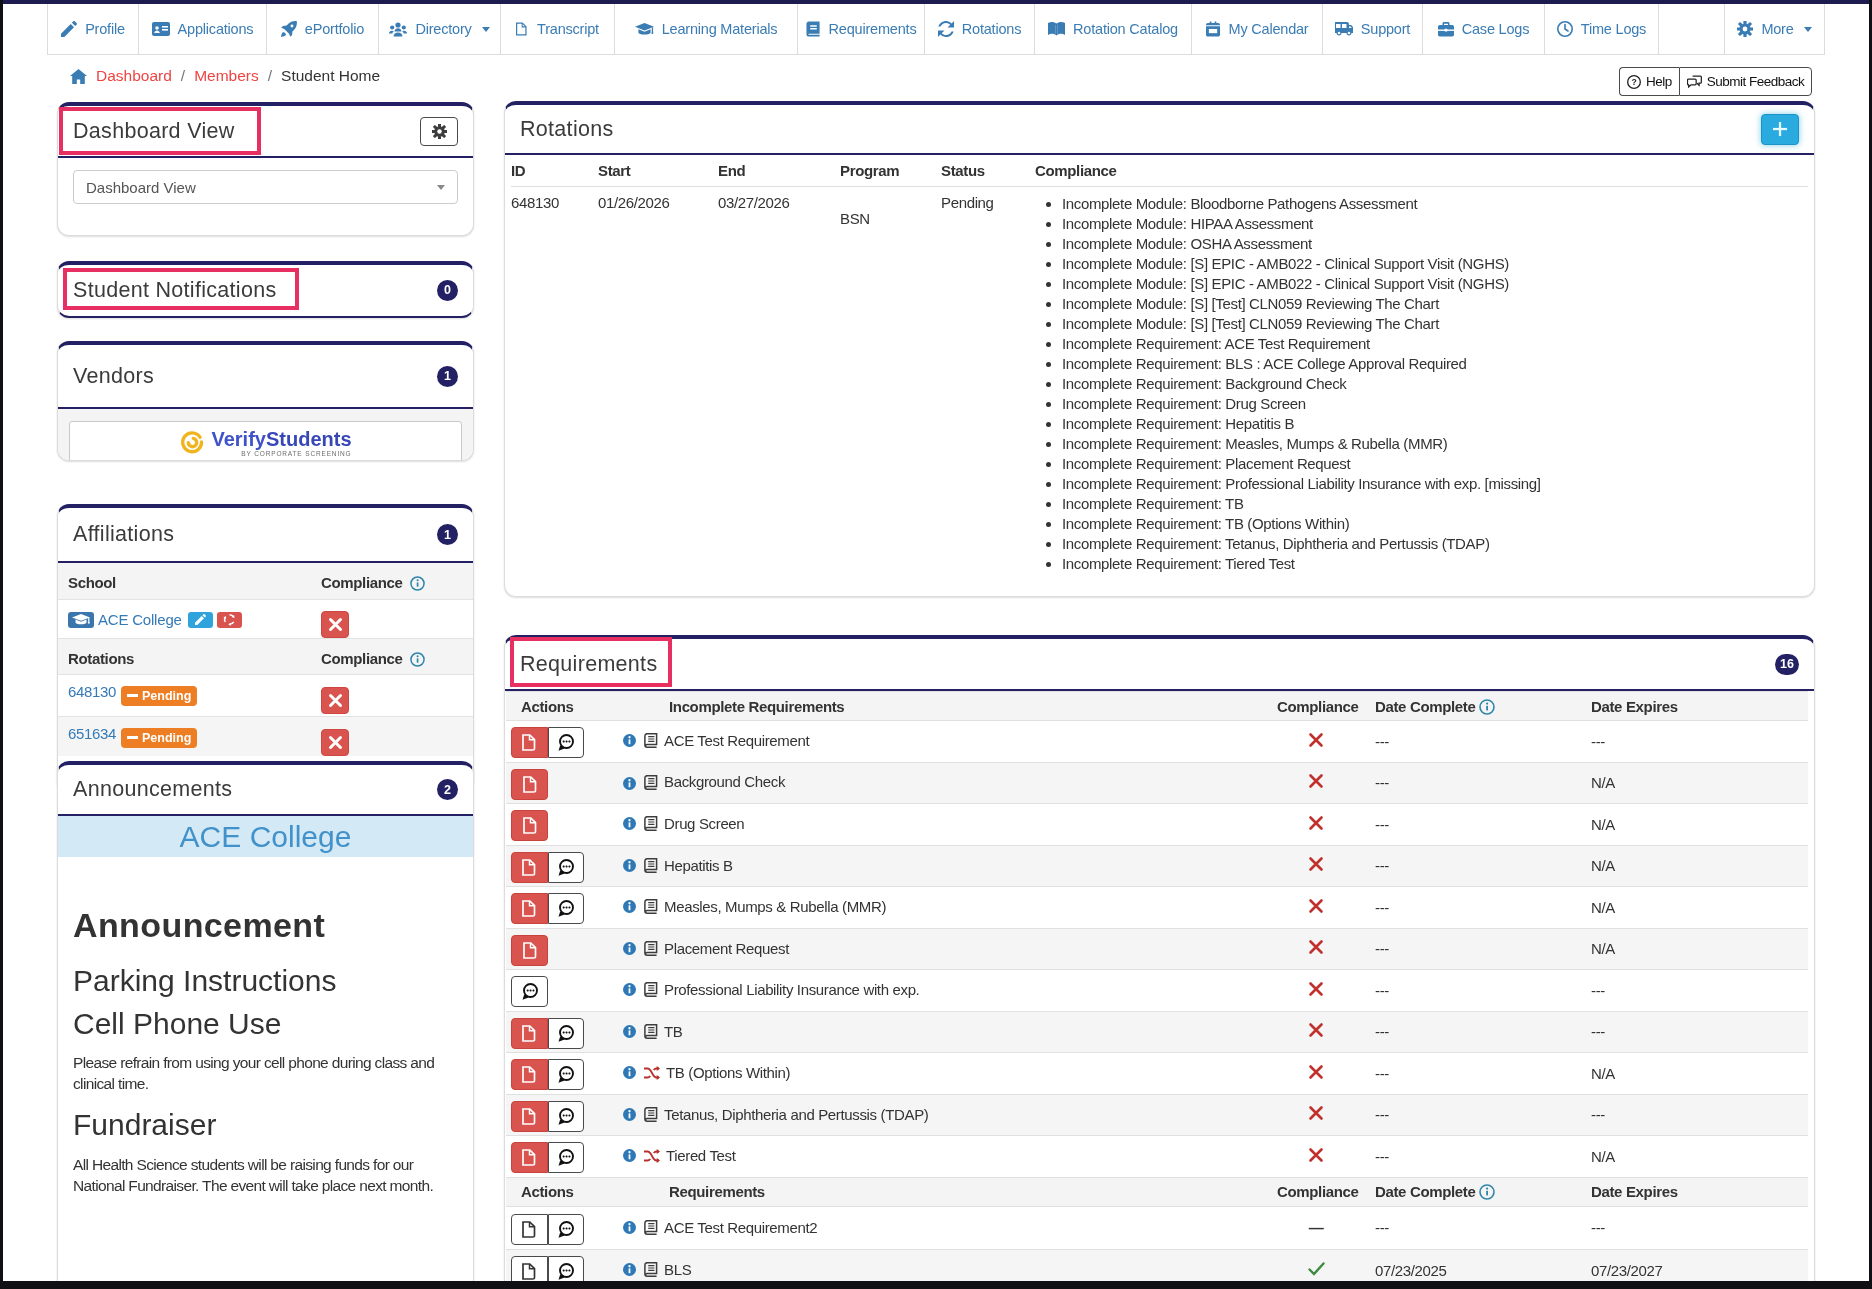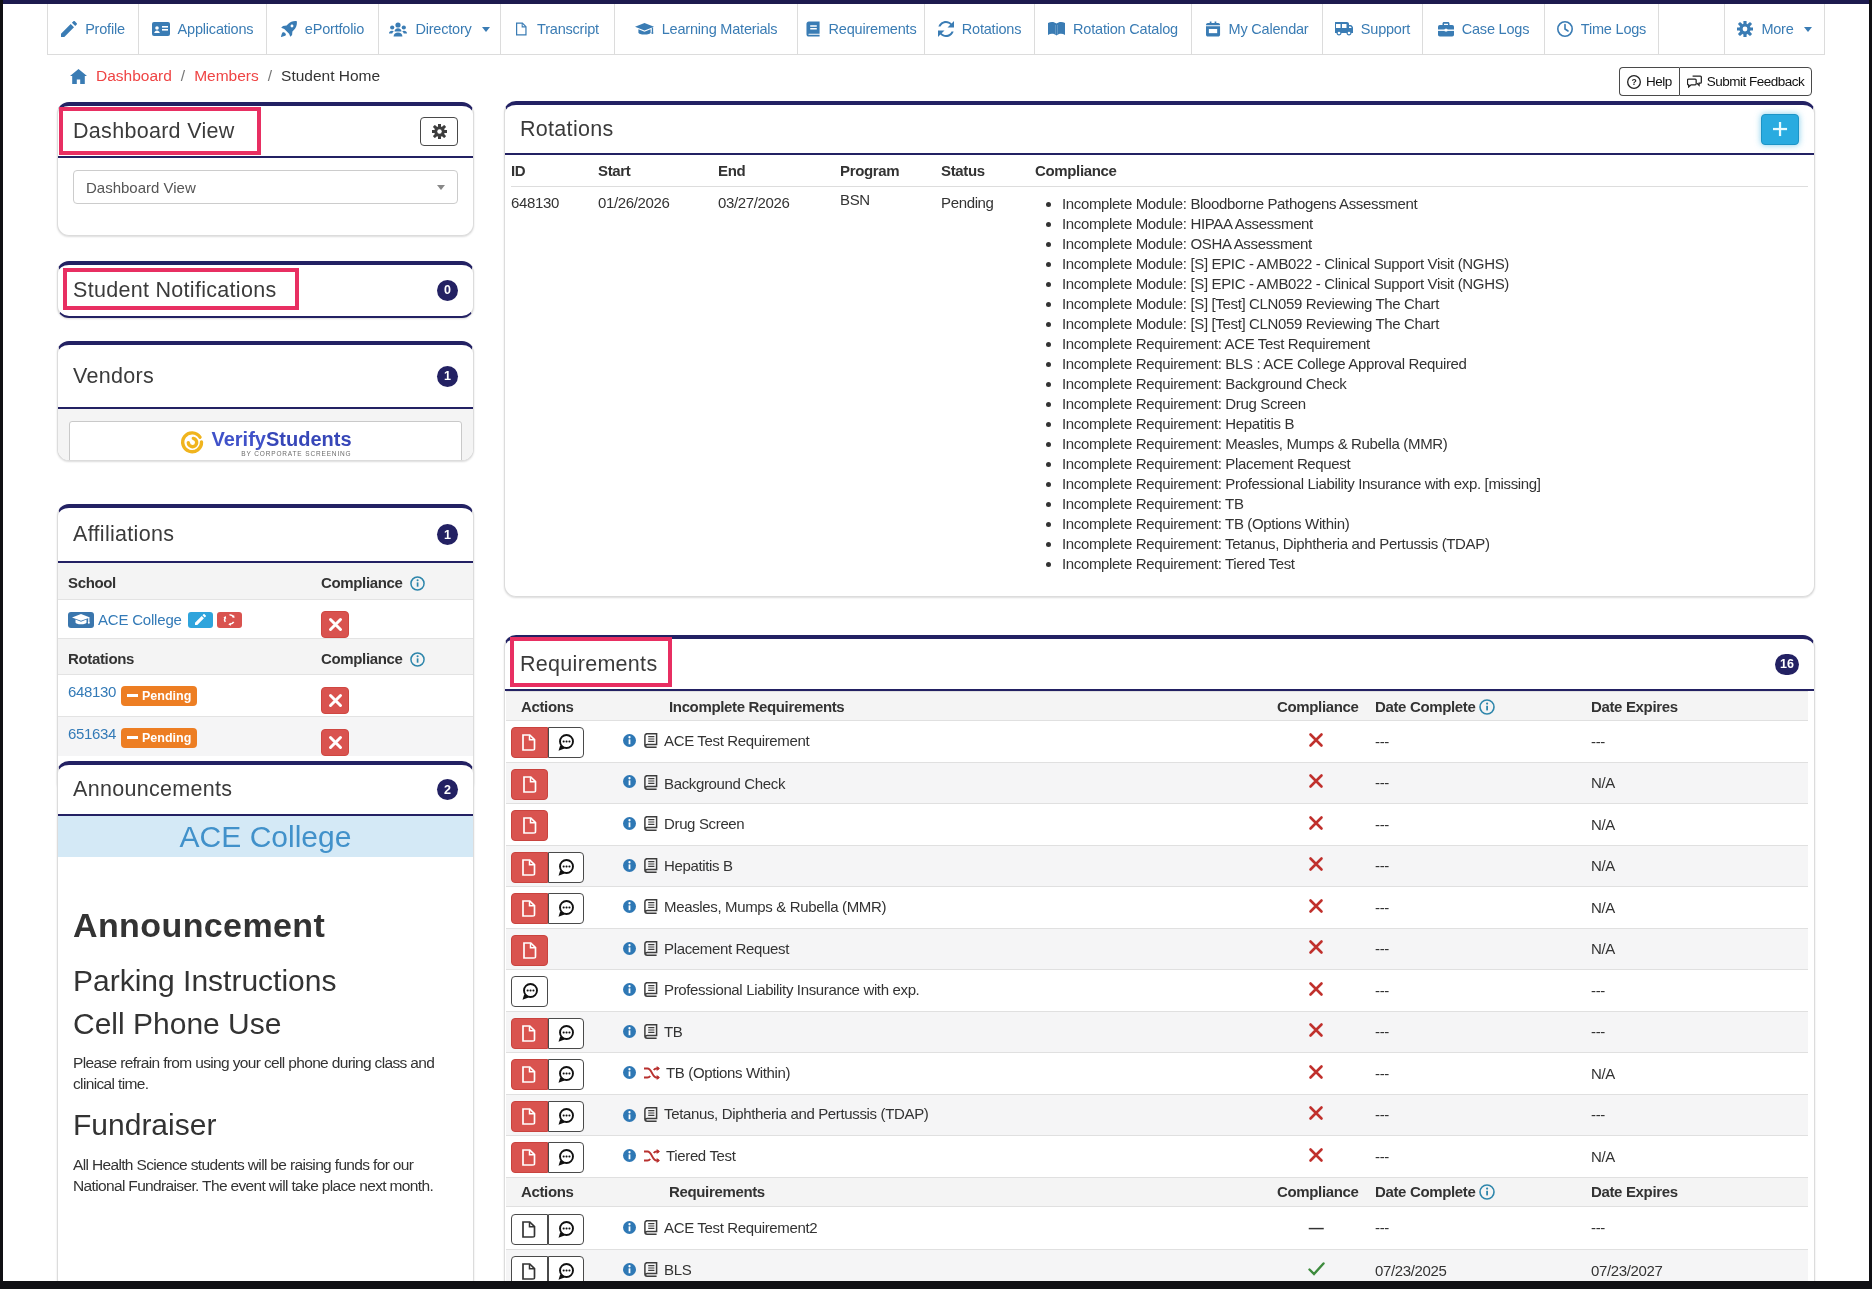--- a/index.html
+++ b/index.html
@@ -393,21 +393,21 @@
           <th>Start</th>
           <th>End</th>
           <th>Program</th>
           <th>Status</th>
           <th>Compliance</th>
         </tr>
 <tr>
           <td style="padding-top:7px;vertical-align:top">648130</td>
           <td style="padding-top:7px;vertical-align:top">01/26/2026</td>
           <td style="padding-top:7px;vertical-align:top">03/27/2026</td>
-          <td style="padding-top:4px;vertical-align:top">BSN</td>
+          <td style="padding-top:23px;vertical-align:top">BSN</td>
           <td style="padding-top:7px;vertical-align:top">Pending</td>
 <td style="padding-top:7px;vertical-align:top">
             <ul style="margin:0;padding-left:27px;line-height:20px;font-size:15px">
               <li>Incomplete Module: Bloodborne Pathogens Assessment</li>
               <li>Incomplete Module: HIPAA Assessment</li>
               <li>Incomplete Module: OSHA Assessment</li>
               <li>Incomplete Module: [S] EPIC - AMB022 - Clinical Support Visit (NGHS)</li>
               <li>Incomplete Module: [S] EPIC - AMB022 - Clinical Support Visit (NGHS)</li>
               <li>Incomplete Module: [S] [Test] CLN059 Reviewing The Chart</li>
               <li>Incomplete Module: [S] [Test] CLN059 Reviewing The Chart</li>
@@ -500,21 +500,21 @@
           <td style="padding-left:5px">
             <div class="btngrp" style="width:37px">
               <div class="rb only">
                 <svg width="14" height="17" viewBox="0 0 14 17" xmlns="http://www.w3.org/2000/svg">
                   <path fill="none" stroke="#fff" stroke-width="1.7" d="M1 1h6.8l4.7 4.7V16H1z"></path>
                   <path fill="none" stroke="#fff" stroke-width="1.5" d="M7.5 1.2v4.6h4.6"></path>
                 </svg>
               </div>
             </div>
           </td>
-<td style="padding-left:5px"><span style="display:inline-flex;align-items:flex-start;gap:8px">
+<td style="padding-left:5px"><span style="display:inline-flex;align-items:flex-end;gap:8px">
               <svg width="13" height="13" viewBox="0 0 16 16" xmlns="http://www.w3.org/2000/svg">
                 <circle cx="8" cy="8" r="8" fill="#2e78b5"></circle>
                 <rect x="6.9" y="6.6" width="2.2" height="6" fill="#fff"></rect>
                 <circle cx="8" cy="4" r="1.4" fill="#fff"></circle>
               </svg>
               <svg width="14" height="15" viewBox="0 0 14 15" xmlns="http://www.w3.org/2000/svg">
                 <path d="M12.6 14.2H3.1c-1.2 0-2.2-1-2.2-2.2V2.9c0-1.2 1-2.2 2.2-2.2h9.5v10.7H3.1c-.8 0-1.4.6-1.4 1.4" fill="none" stroke="#3d3d3d" stroke-width="1.5"></path>
                 <g stroke="#3d3d3d" stroke-width="1.2">
                   <path d="M4.2 3.6h6.2M4.2 6h6.2M4.2 8.4h6.2"></path>
                 </g>
@@ -809,21 +809,21 @@
                   <path fill="#111" d="M5.5 11l3 3.4-6 2.4 1.6-5z"></path>
                   <g fill="#111">
                     <rect x="6.6" y="6.6" width="2.1" height="1.9" rx=".9"></rect>
                     <rect x="9.5" y="6.6" width="2.1" height="1.9" rx=".9"></rect>
                     <rect x="12.4" y="6.6" width="2.1" height="1.9" rx=".9"></rect>
                   </g>
                 </svg>
               </div>
             </div>
           </td>
-<td style="padding-left:5px"><span style="display:inline-flex;align-items:flex-end;gap:8px">
+<td style="padding-left:5px"><span style="display:inline-flex;align-items:center;gap:8px">
               <svg width="13" height="13" viewBox="0 0 16 16" xmlns="http://www.w3.org/2000/svg">
                 <circle cx="8" cy="8" r="8" fill="#2e78b5"></circle>
                 <rect x="6.9" y="6.6" width="2.2" height="6" fill="#fff"></rect>
                 <circle cx="8" cy="4" r="1.4" fill="#fff"></circle>
               </svg>
               <svg width="14" height="15" viewBox="0 0 14 15" xmlns="http://www.w3.org/2000/svg">
                 <path d="M12.6 14.2H3.1c-1.2 0-2.2-1-2.2-2.2V2.9c0-1.2 1-2.2 2.2-2.2h9.5v10.7H3.1c-.8 0-1.4.6-1.4 1.4" fill="none" stroke="#3d3d3d" stroke-width="1.5"></path>
                 <g stroke="#3d3d3d" stroke-width="1.2">
                   <path d="M4.2 3.6h6.2M4.2 6h6.2M4.2 8.4h6.2"></path>
                 </g>

